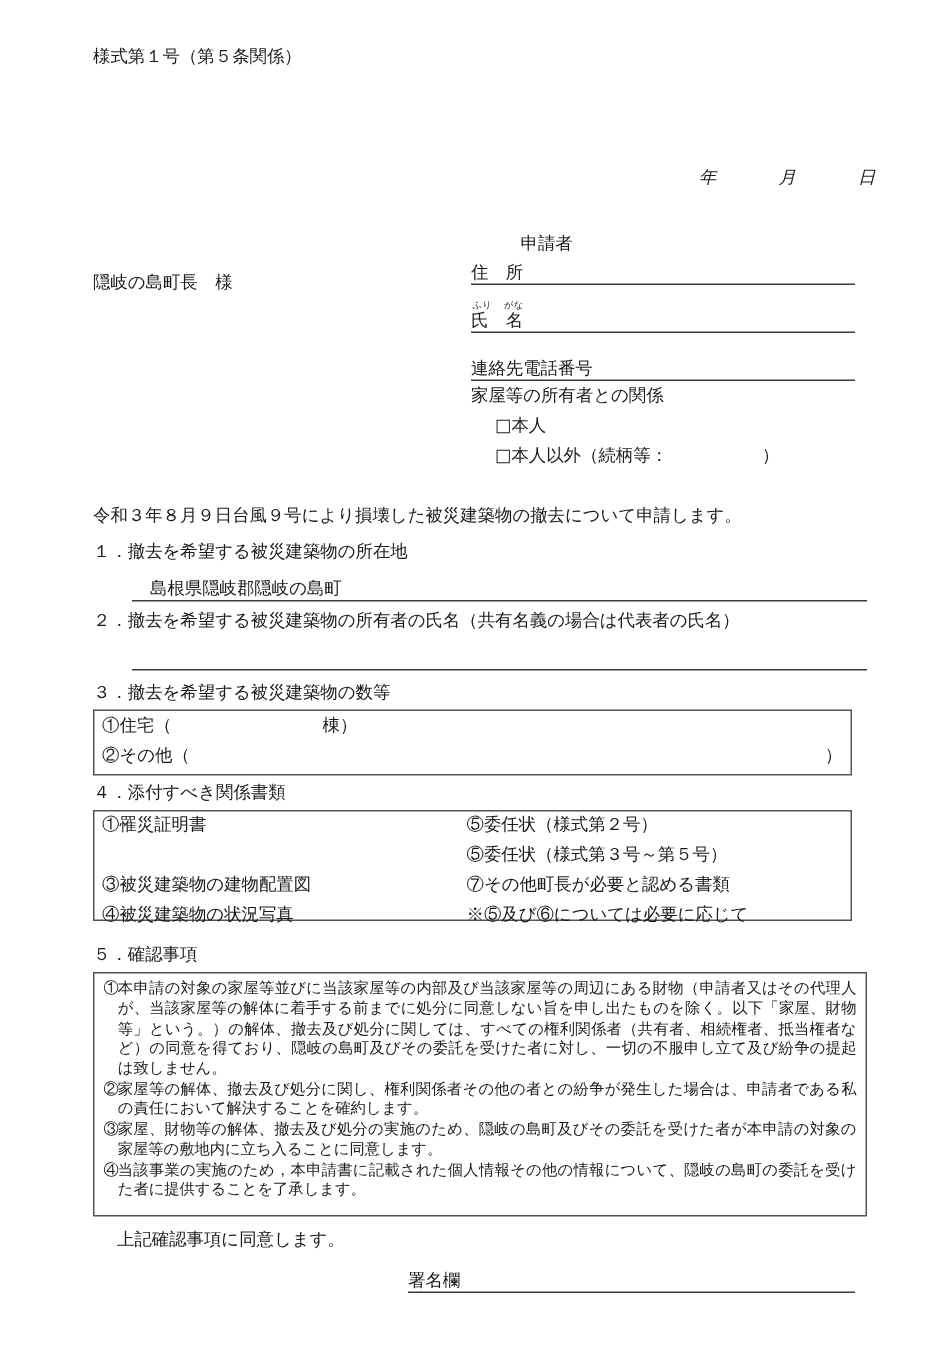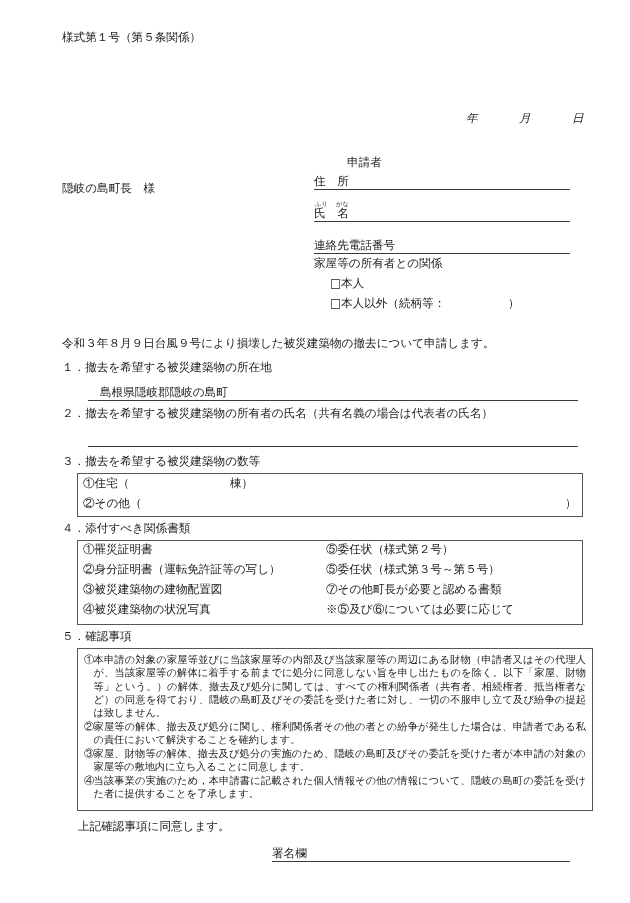--- a/index.html
+++ b/index.html
@@ -57,21 +57,20 @@
     letter-spacing: 0.2px;
     white-space: nowrap;
   }
 
   
   .box {
     position: absolute;
     border: 1.1px solid #555;
     box-sizing: border-box;
     background: #fff;
-    margin-left: 15px;
   }
   .box-line {
     position: absolute;
     white-space: nowrap;
     font-size: 11.6px;
   }
 
   
   .clause {
     position: absolute;
@@ -155,24 +154,23 @@
 
   <div class="box" style="left:62px; top:473px; width:506px; height:44px;">
     <span class="box-line" style="left:5px; top:4px;">①住宅（</span>
     <span class="box-line" style="left:152px; top:4px;">棟）</span>
     <span class="box-line" style="left:5px; top:24px;">②その他（</span>
     <span class="box-line" style="left:487px; top:24px;">）</span>
   </div>
 
   <div class="abs t-body" style="left:62px; top:523px;">４．添付すべき関係書類</div>
 
-  <div class="box" style="left:62px; top:540px; width:506px; height:85px;padding-left:36px;">
+  <div class="box" style="left:62px; top:540px; width:506px; height:74px;padding-left:36px;">
 
     <span class="box-line" style="left:5px; top:3px;">①罹災証明書</span>
-    <span class="box-line" style="left:5px; top:23px;">②身分証明書（運転免許証等の写し）</span>
     <span class="box-line" style="left:5px; top:43px;">③被災建築物の建物配置図</span>
     <span class="box-line" style="left:5px; top:63px;">④被災建築物の状況写真</span>
 
     <span class="box-line" style="left:248px; top:3px;">⑤委任状（様式第２号）</span>
     <span class="box-line" style="left:248px; top:23px;">⑤委任状（様式第３号～第５号）</span>
     <span class="box-line" style="left:248px; top:43px;">⑦その他町長が必要と認める書類</span>
     <span class="box-line" style="left:248px; top:63px;">※⑤及び⑥については必要に応じて</span>
   </div>
 
   <div class="abs t-body" style="left:62px; top:631px;">５．確認事項</div>

